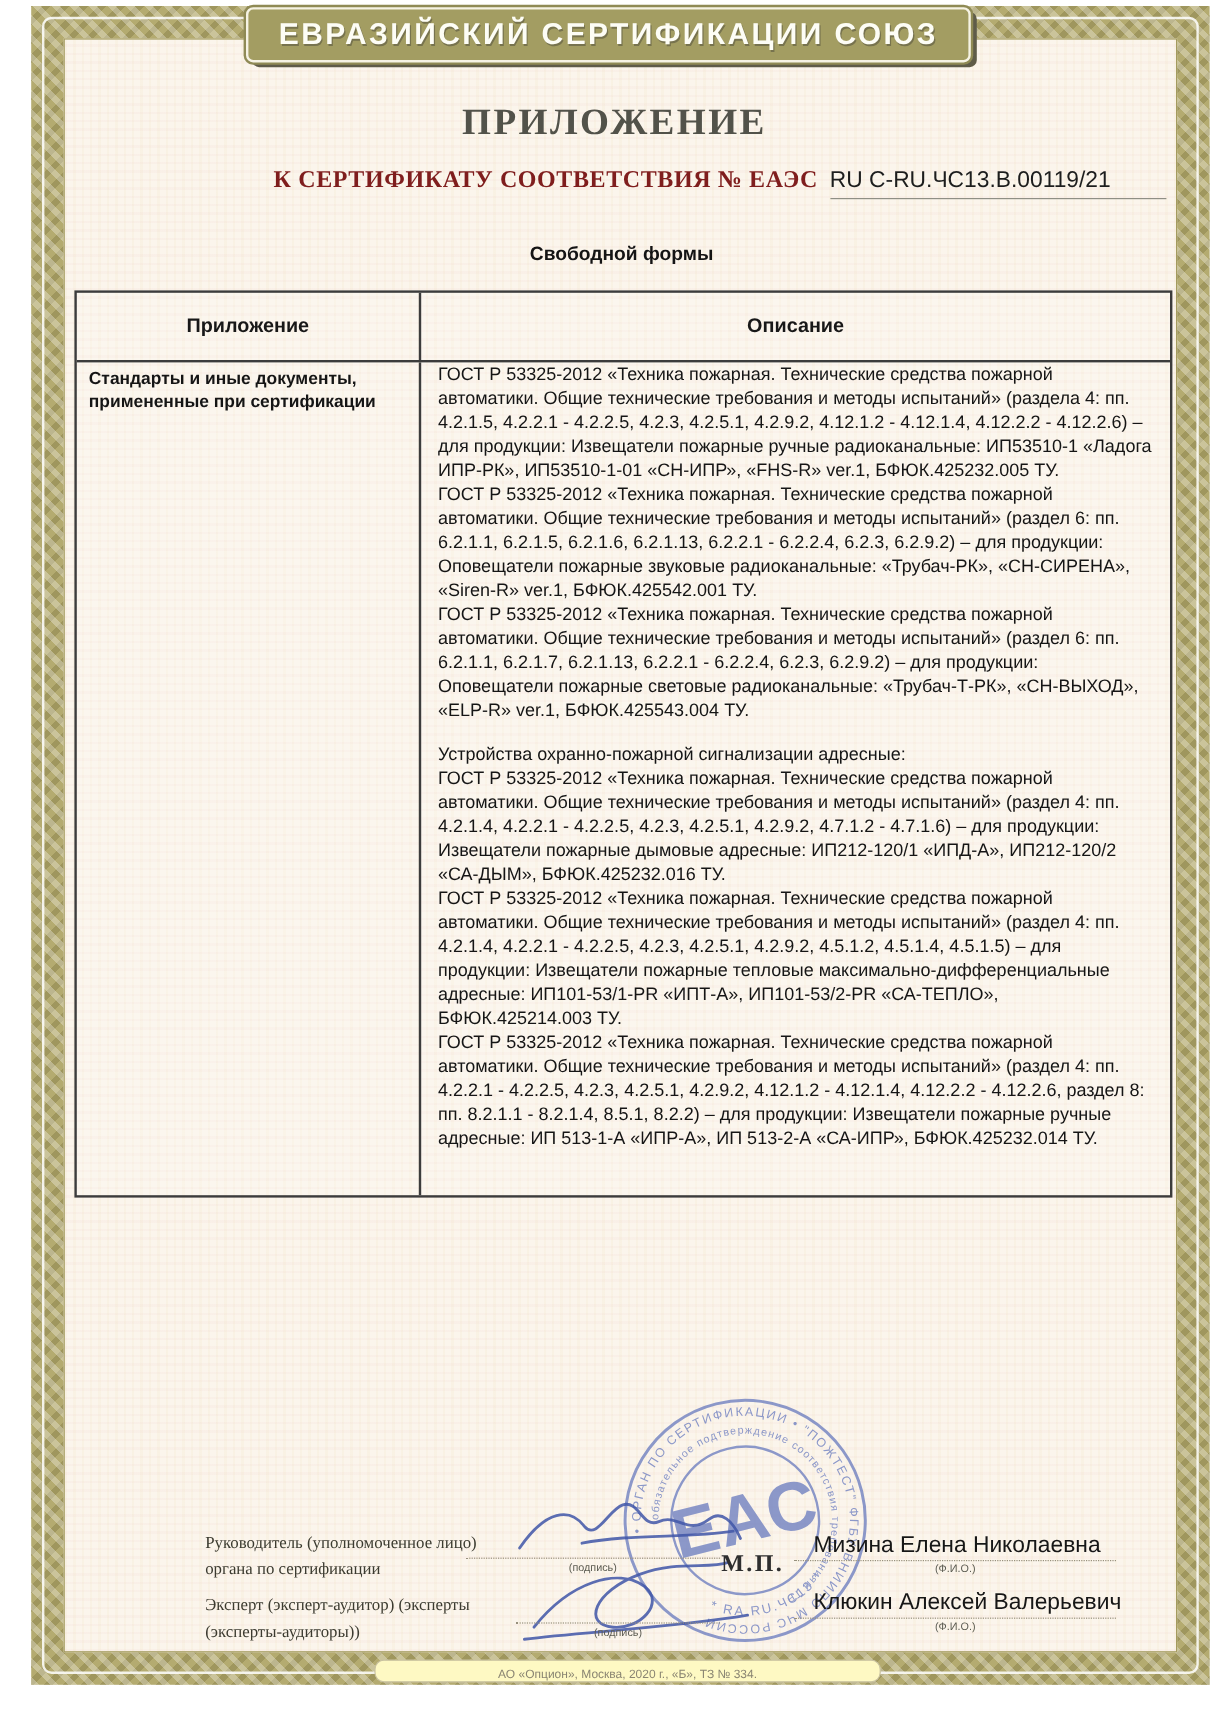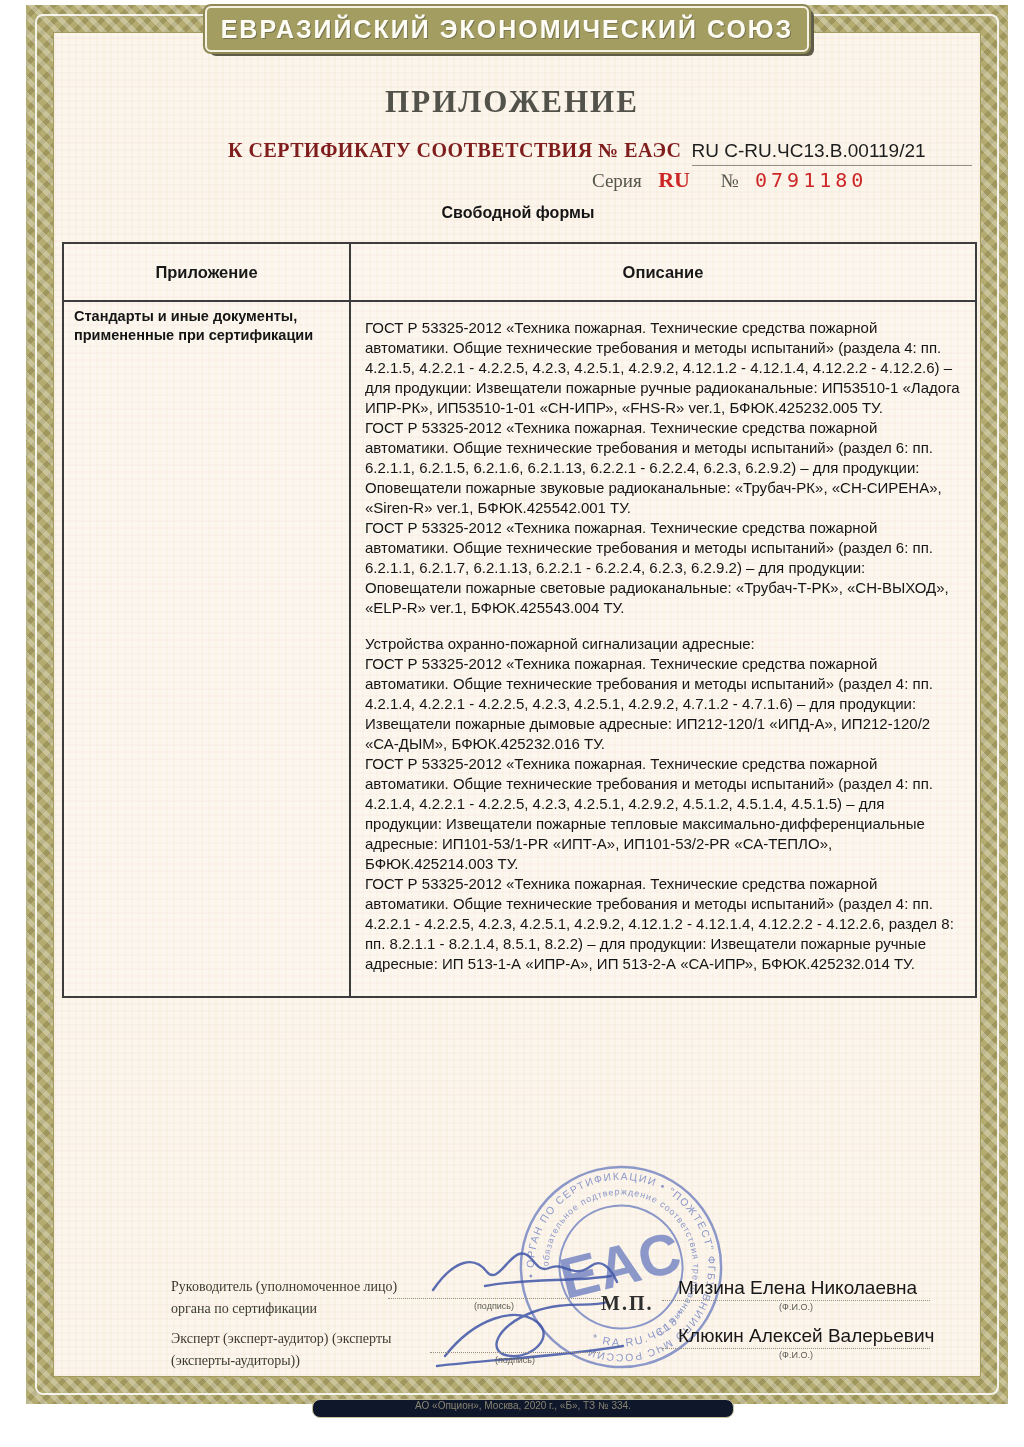--- a/index.html
+++ b/index.html
@@ -48,63 +48,57 @@
   .ctable{position:absolute;left:62px;top:242px;width:915px;box-sizing:border-box;
         border:2px solid #3c3c3c;background:rgba(255,255,255,.15);}
   .thead{display:flex;border-bottom:2px solid #3c3c3c;}
   .th{display:flex;align-items:center;justify-content:center;height:56px;
         font-weight:bold;font-size:16.5px;color:#181818;}
   .c1{width:287px;border-right:2px solid #3c3c3c;box-sizing:border-box;}
   .c2{flex:1;}
   .tbody{display:flex;height:694px;}
   .td1{padding:5px 10px;box-sizing:border-box;font-weight:bold;font-size:14.5px;
         line-height:19px;color:#151515;}
-  .td2{padding:16px 14px;box-sizing:border-box;font-size:15px;line-height:20px;color:#151515;}
+  .td2{padding:1px 14px;box-sizing:border-box;font-size:15px;line-height:20px;color:#151515;}
   .td2 p{margin:0;}
   .td2 p.gap{margin-top:16px;}
   
   .sig-label{position:absolute;font-family:"Liberation Serif",serif;font-size:14px;
         line-height:22px;color:#3c3b30;margin-left:16px;}
   .dotline{position:absolute;height:0;border-top:1px dotted #97907c;}
   .caption{position:absolute;text-align:center;font-size:9px;color:#5c5c52;}
   .fio-name{position:absolute;font-size:19px;color:#161616;white-space:nowrap;}
   .mp{position:absolute;left:601px;top:1292px;font-family:"Liberation Serif",serif;
         font-weight:bold;font-size:20px;letter-spacing:2px;color:#2e2e2e;}
   .stamp{position:absolute;left:512px;top:1158px;width:218px;height:218px;opacity:.82;}
   .autograph{position:absolute;left:415px;top:1238px;width:280px;height:145px;}
   
   .footer-strip{position:absolute;left:312px;top:1383px;width:420px;height:17px;
-        background:#0f172a;border:1px solid #c9c2a0;border-radius:8px;
-        display:flex;align-items:flex-start;justify-content:center;margin-top:16px;}
+        background:#fef9c3;border:1px solid #c9c2a0;border-radius:8px;
+        display:flex;align-items:flex-end;justify-content:center;}
   .footer-strip span{font-size:10px;color:#8a8572;white-space:nowrap;}
 </style>
 </head>
 <body>
 
 <div class="page">
   <div class="band">
     <div class="paper"></div>
   </div>
 
   <div class="banner">
-    <span>ЕВРАЗИЙСКИЙ ЭКОНОМИЧЕСКИЙ СОЮЗ</span>
+    <span>ЕВРАЗИЙСКИЙ СЕРТИФИКАЦИИ СОЮЗ</span>
   </div>
 
   <h1 class="title">ПРИЛОЖЕНИЕ</h1>
 
   <div class="cert-line">
     <span class="cert-label">К СЕРТИФИКАТУ СООТВЕТСТВИЯ № ЕАЭС</span><span class="cert-number">RU С-RU.ЧС13.В.00119/21</span>
   </div>
 
-  <div class="series-line">
-    <span class="series-label">Серия</span>
-    <span class="series-value">RU</span>
-    <span class="num-sign">№</span>
-    <span class="blank-number">0791180</span>
-  </div>
 
   <div class="form-type">Свободной формы</div>
 
   <div class="ctable">
     <div class="thead">
       <div class="th c1">Приложение</div>
       <div class="th c2">Описание</div>
     </div>
     <div class="tbody">
       <div class="td1 c1">Стандарты и иные документы, примененные при сертификации</div>

